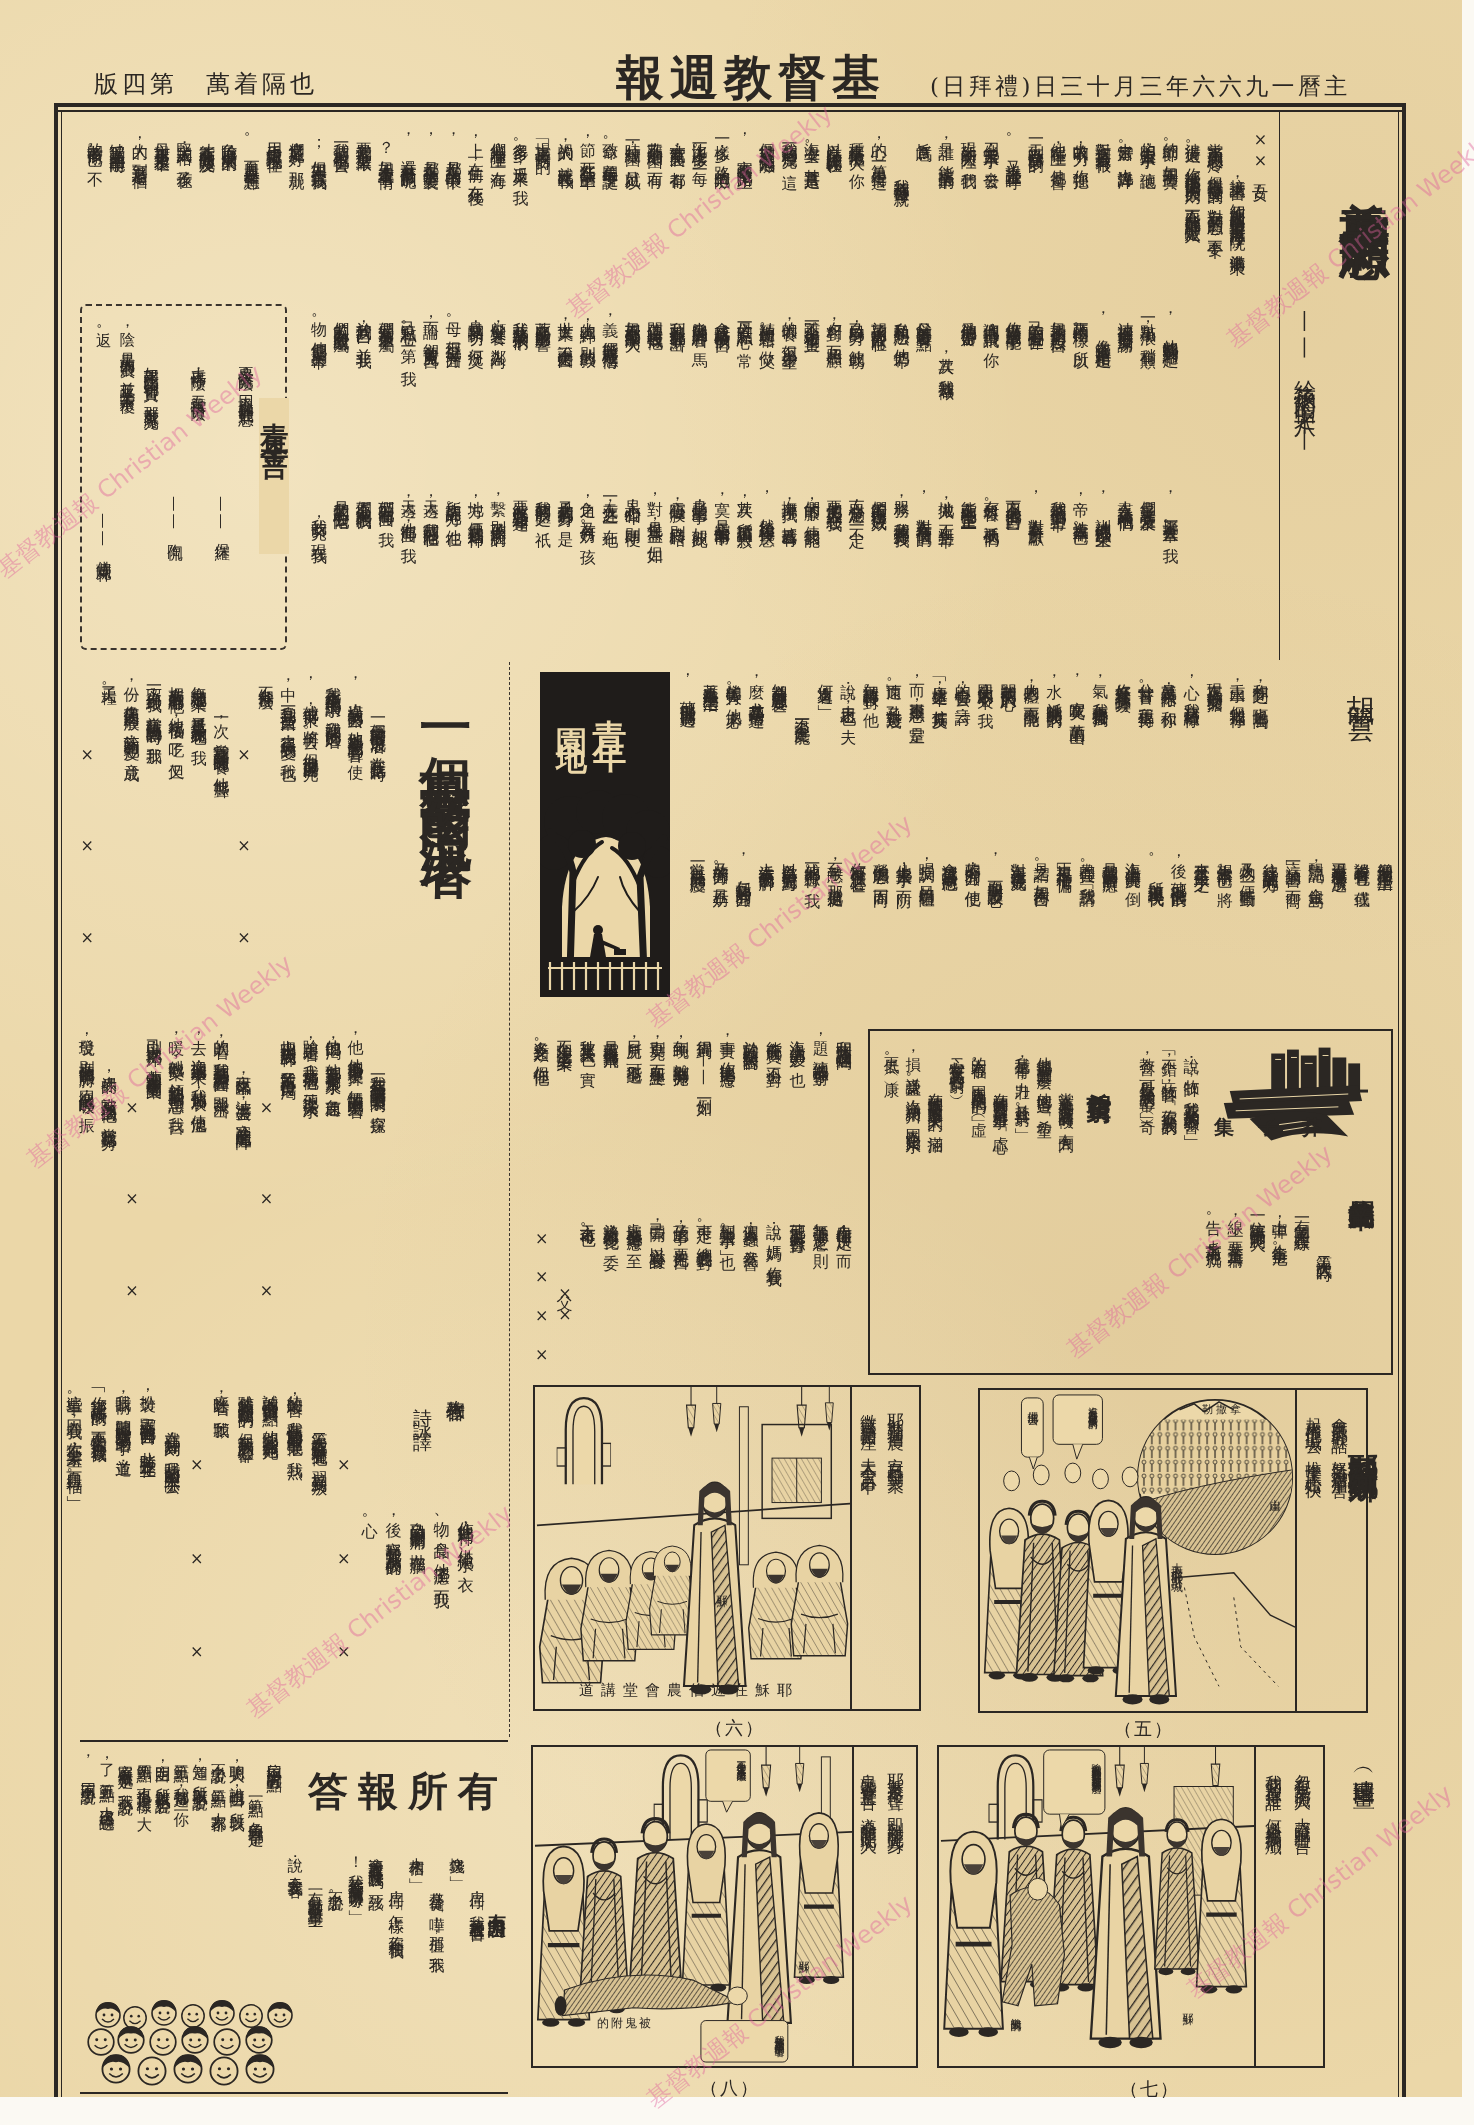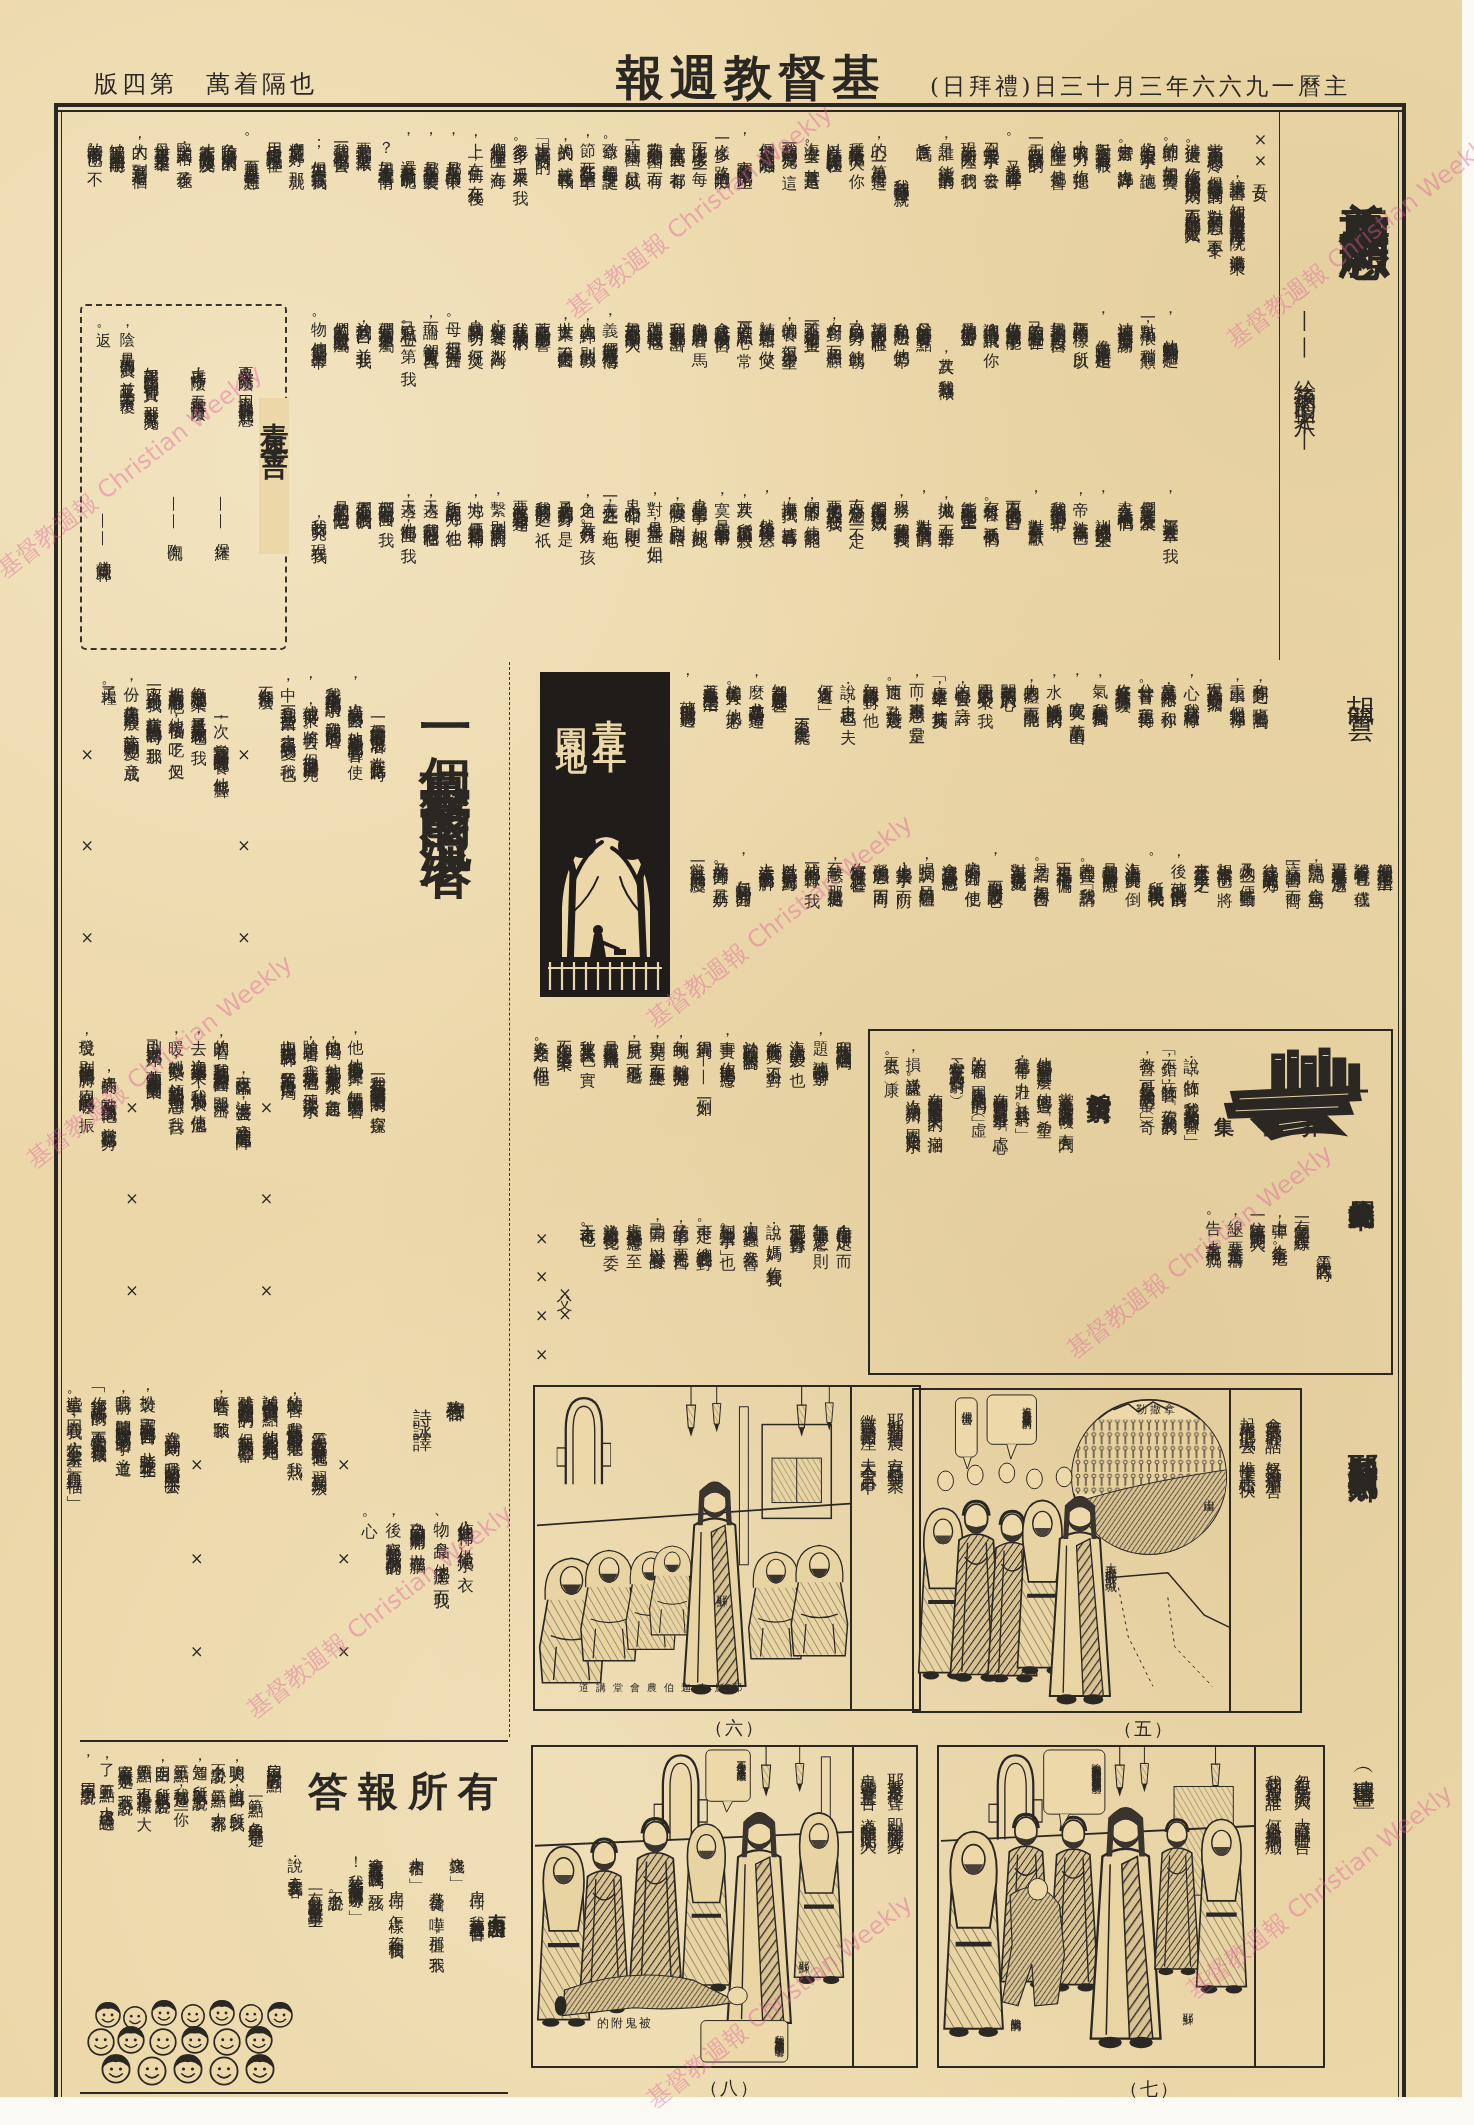--- a/index.html
+++ b/index.html
@@ -520,25 +520,25 @@
       <use href="#sit" x="88" y="150" width="55" height="130"></use>
         <use href="#sit" x="112" y="146" width="50" height="118"></use>
       <use href="#sit" x="212" y="150" width="60" height="140"></use>
         <use href="#sit" x="255" y="140" width="62" height="150"></use>
       <use href="#figJ" x="140" y="88" width="80" height="225"></use>
     </svg>
     <div class="capsep" style="left:315px;"></div>
     <div class="vt cap" style="left:320px;top:14px;width:54px;height:300px;">耶穌進到迦伯農　安息日時到大衆
 微言警語驚四座　夫人不言言必中</div>
     <div class="vt lbl" style="left:180px;top:200px;width:12px;height:30px;">耶穌</div>
-    <div class="rtl" style="left:44px;top:294px;font-size:10px;letter-spacing:7px;">耶穌在迦伯農會堂講道</div>
+    <div class="rtl" style="left:44px;top:294px;font-size:15px;letter-spacing:7px;">耶穌在迦伯農會堂講道</div>
   </div>
   <div class="pnum" style="left:705px;top:1716px;">（六）</div>
 
-  <div class="panel" style="left:912px;top:1388px;width:390px;height:325px;">
+  <div class="panel" style="left:978px;top:1388px;width:390px;height:325px;">
     <svg width="317" height="321" viewBox="0 0 317 325">
       <clipPath id="inset5">
           <circle cx="236" cy="88" r="78"></circle>
         </clipPath>
       <circle cx="236" cy="88" r="78" fill="#ecd8a9" stroke="#2b2723" stroke-width="2"></circle>
       <g clip-path="url(#inset5)">
         <rect x="150" y="30" width="170" height="75" fill="url(#crowd)"></rect>
         <path d="M150 118 Q210 96 320 80 L320 170 L150 170 Z" fill="url(#hatch)" stroke="#2b2723"></path>
         <path d="M200 20 L215 14 L225 22 L240 12 L255 20" fill="none" stroke="#2b2723" stroke-width="1.5"></path>
       </g>

